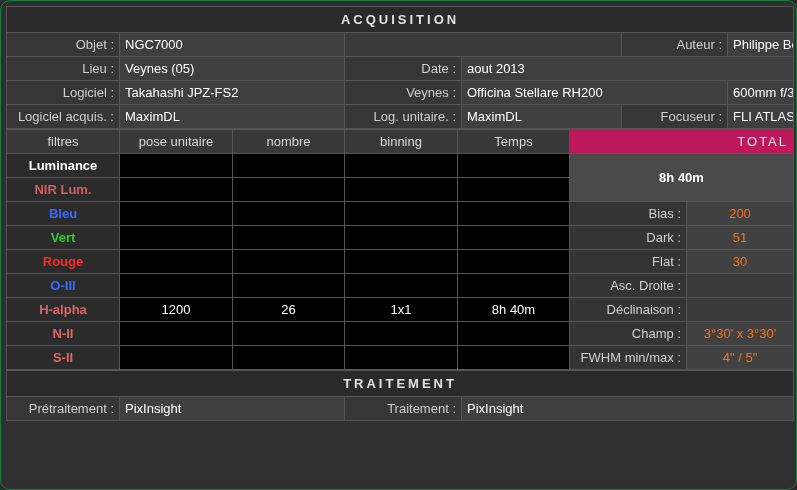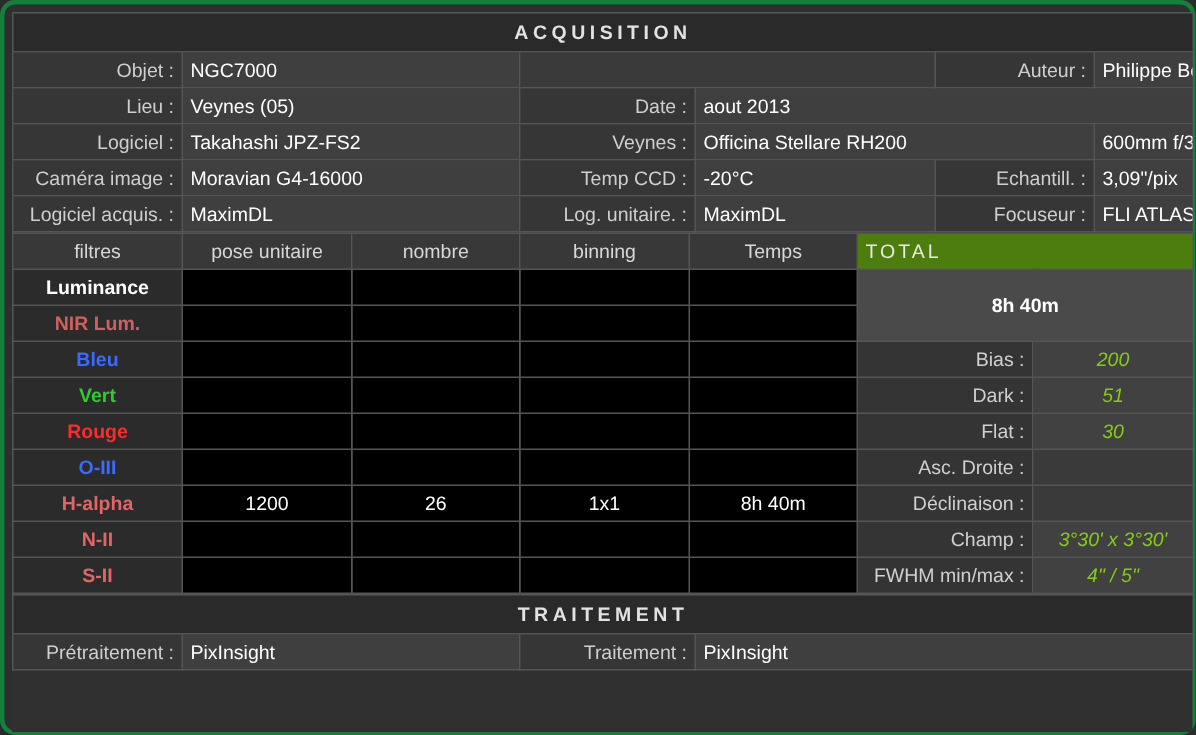--- a/index.html
+++ b/index.html
@@ -13,21 +13,21 @@
     font-family: "Liberation Sans", sans-serif;
     color: #d8d8d8;
     overflow: hidden;
   }
   .sheet {
     position: relative;
     width: 797px;
     height: 490px;
     box-sizing: border-box;
     background: #2f2f2f;
-    border: 3px solid #15803d;
+    border: 1px solid #15803d;
     border-radius: 10px;
     padding: 0;
   }
   .inner {
     position: absolute;
     left: 5px;
     top: 5px;
     width: 787px;
     height: 480px;
     background: #303030;
@@ -88,45 +88,44 @@
     font-size: 13px;
     font-weight: bold;
   }
   .datacell {
     background: #000000;
     text-align: center;
     color: #ffffff;
     font-size: 14px;
   }
   .totalhdr {
-    background: #4d7c0f;
+    background: #be185d;
     color: #e8e8e8;
-    text-align: left;
+    text-align: right;
     font-size: 16px;
     letter-spacing: 2px;
   }
   .totalval {
     background: #4a4a4a;
     color: #ffffff;
     text-align: center;
     font-size: 32px;
     font-weight: bold;
   }
   .rlabel {
     background: #343434;
     text-align: right;
     color: #d0d0d0;
     font-size: 13px;
   }
   .rvalue {
     background: #414141;
     text-align: center;
-    color: #84cc16;
+    color: #f97316;
     font-size: 14px;
-    font-style: italic;
   }
   .rvalue.blank {
     background: #3a3a3a;
   }
 </style>
 </head>
 <body>
 
 <div class="sheet">
   <div class="inner">
@@ -161,28 +160,20 @@
       </tr>
 
       <tr>
         <td class="lbl">Logiciel :</td>
         <td class="val">Takahashi JPZ-FS2</td>
         <td class="lbl">Veynes :</td>
         <td class="val" colspan="2">Officina Stellare RH200</td>
         <td class="val" style="width:66px">600mm f/3</td>
       </tr>
 
-      <tr>
-        <td class="lbl">Caméra image :</td>
-        <td class="val">Moravian G4-16000</td>
-        <td class="lbl">Temp CCD :</td>
-        <td class="val">-20°C</td>
-        <td class="lbl">Echantill. :</td>
-        <td class="val">3,09"/pix</td>
-      </tr>
 
 
 
       <tr>
         <td class="lbl">Logiciel acquis. :</td>
         <td class="val">MaximDL</td>
         <td class="lbl">Log. unitaire. :</td>
         <td class="val">MaximDL</td>
         <td class="lbl">Focuseur :</td>
         <td class="val">FLI ATLAS</td>

